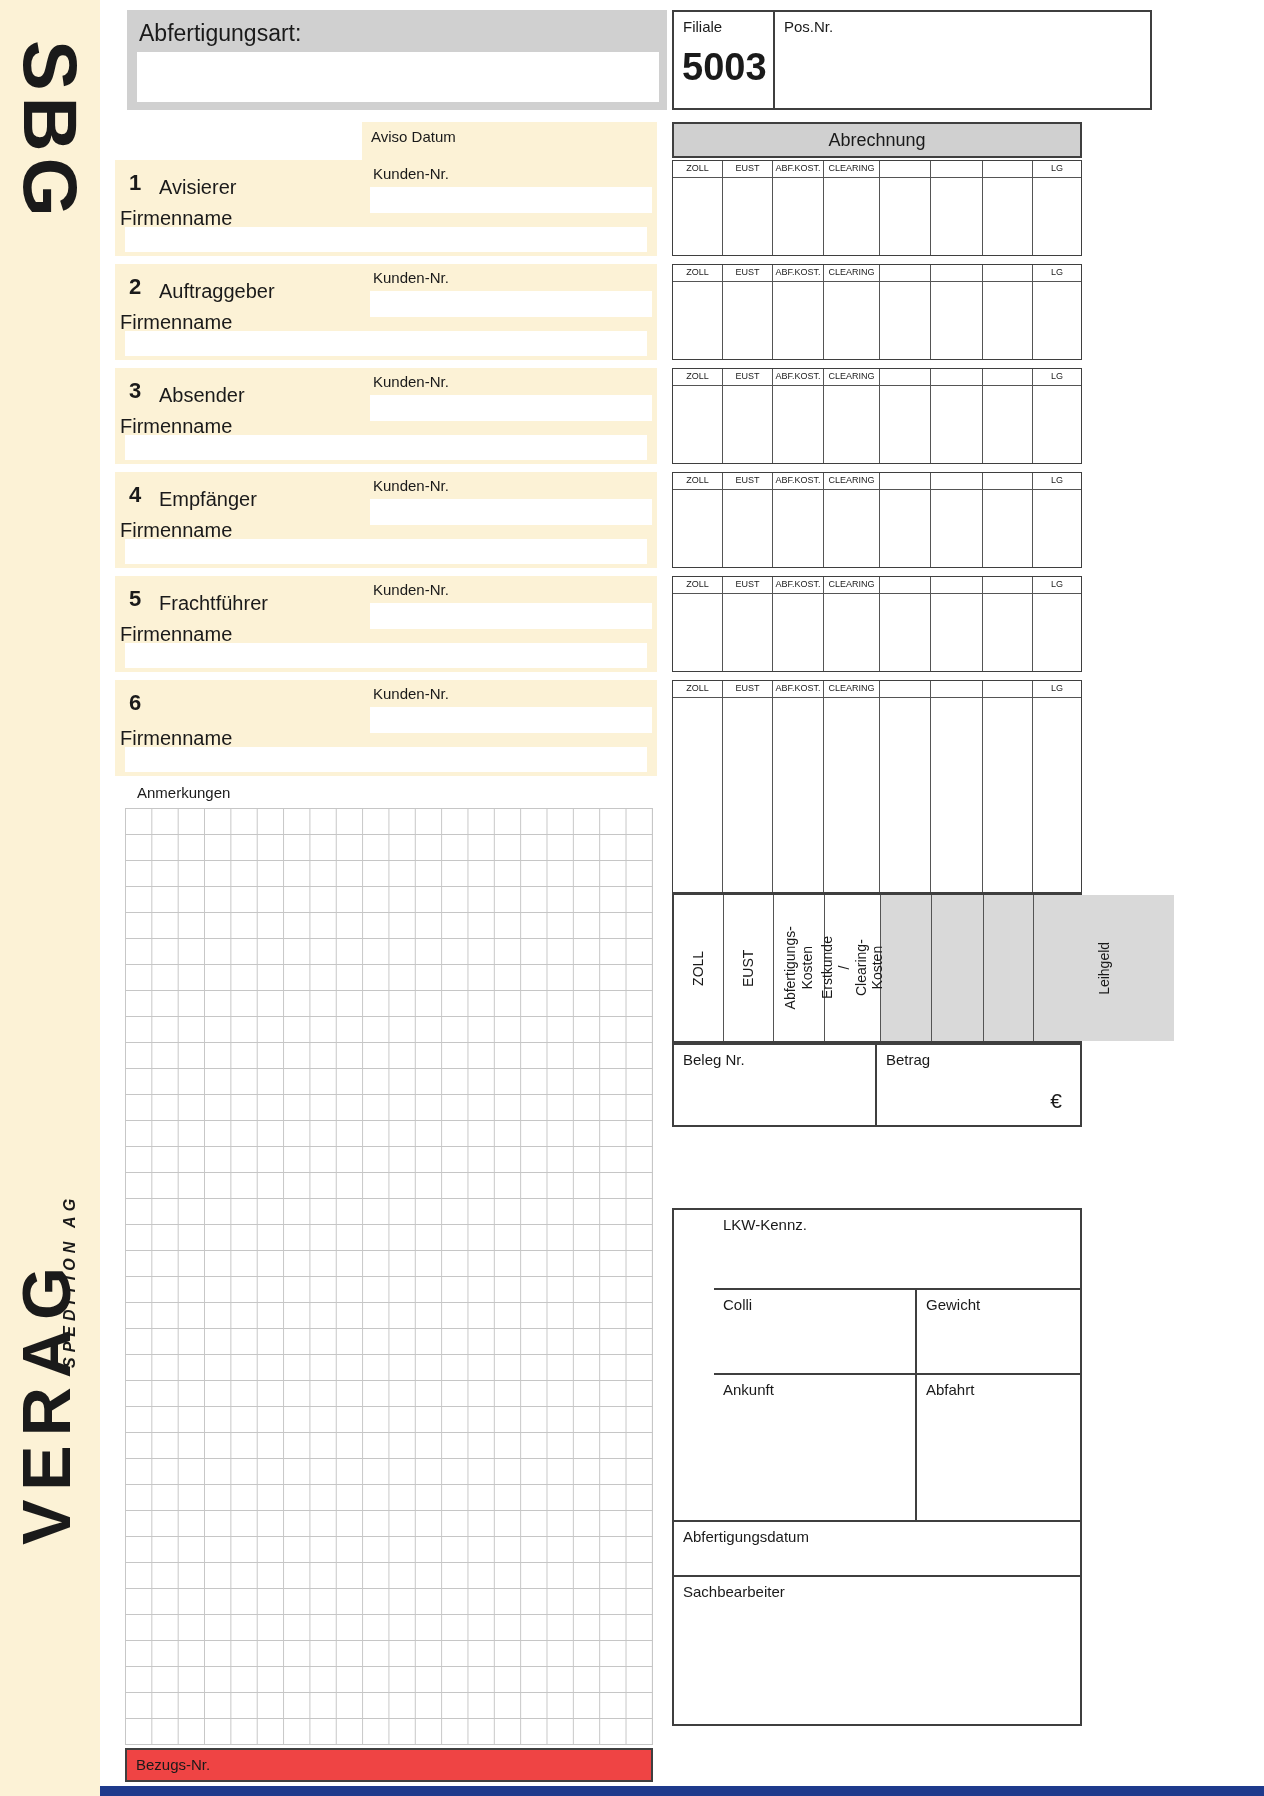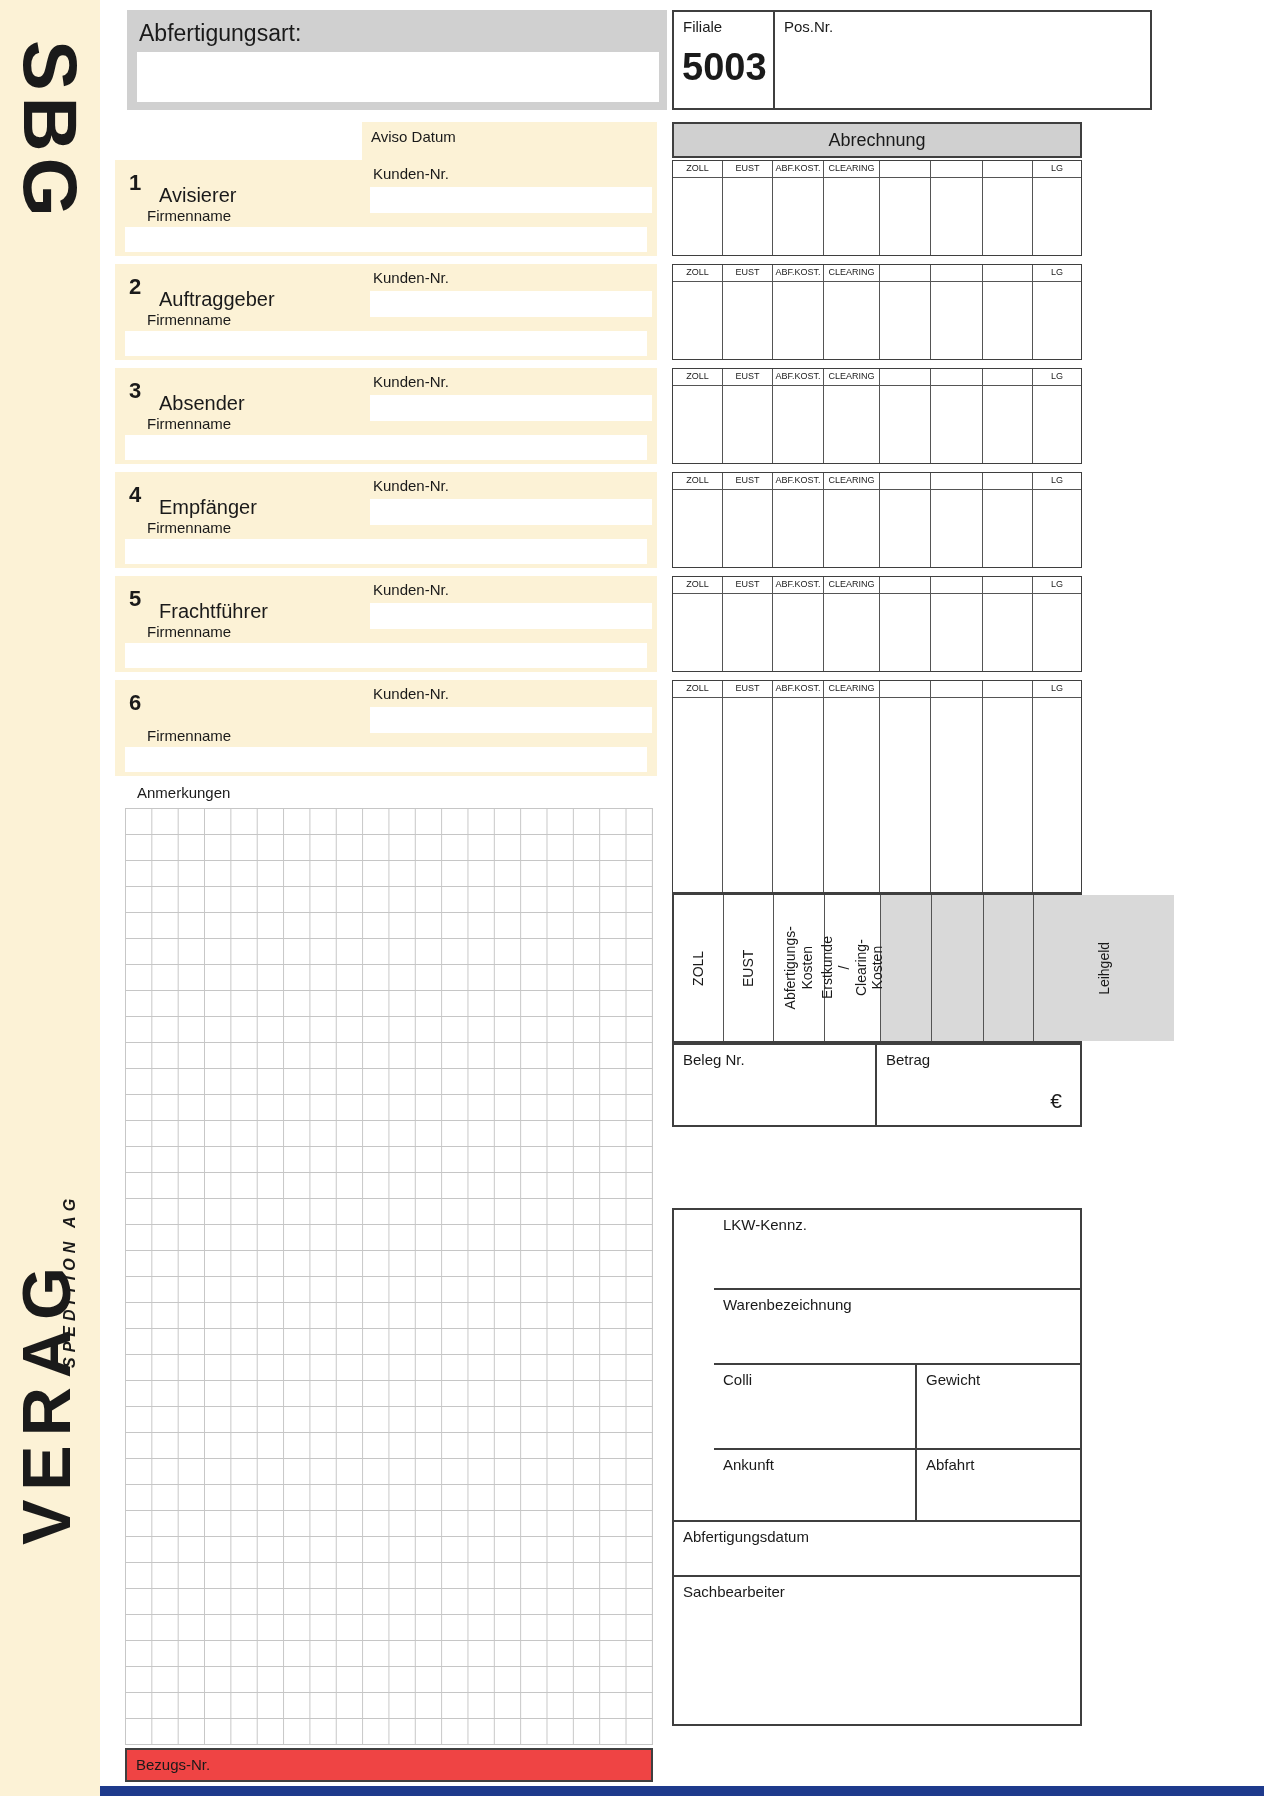--- a/index.html
+++ b/index.html
@@ -29,24 +29,24 @@
   .small-label { position:absolute; left:9px; top:6px; font-size:15px; }
   .filiale-value { position:absolute; left:8px; top:34px; font-size:38px; font-weight:bold; }
 
   .aviso { position:absolute; left:362px; top:122px; width:295px; height:38px; background:var(--cream); }
   .abr-header { position:absolute; left:672px; top:122px; width:410px; height:36px; background:var(--gray);
                 border:2px solid var(--line); display:flex; align-items:center; justify-content:center; font-size:18px; }
 
   
   .party { position:absolute; left:115px; width:542px; height:96px; background:var(--cream); }
   .p-num { position:absolute; left:14px; top:10px; font-size:22px; font-weight:bold; }
-  .p-name { position:absolute; left:44px; top:24px; font-size:20px; }
+  .p-name { position:absolute; left:44px; top:16px; font-size:20px; }
   .p-klabel { position:absolute; left:258px; top:5px; font-size:15px; }
   .p-kinput { position:absolute; left:255px; top:27px; width:282px; height:26px; background:#fff; }
-  .p-flabel { position:absolute; left:32px; top:47px; font-size:15px; }
+  .p-flabel { position:absolute; left:5px; top:47px; font-size:20px; }
   .p-finput { position:absolute; left:10px; top:67px; width:522px; height:25px; background:#fff; }
 
   
   .abr-cols { display:grid; grid-template-columns:50px 50px 51px 56px 51px 52px 50px 1fr; }
   .abr-block { position:absolute; left:672px; width:410px; border:1px solid var(--line); background:#fff; }
   .abr-col { border-right:1px solid #555; }
   .abr-col:last-child { border-right:none; }
   .abr-col-h { display:block; height:17px; border-bottom:1px solid #555; font-size:9px; line-height:15px;
                text-align:center; white-space:nowrap; overflow:hidden; }
 
@@ -353,23 +353,20 @@
   <span class="anm-label">Anmerkungen</span>
   <div class="anm-grid"></div>
   <div class="bezug-box" style="position:absolute">
     <span class="cell-label">Bezugs-Nr.</span>
   </div>
 
   <div class="cargo-box">
     <div class="cargo-row" style="height:80px">
       <span class="cell-label">LKW-Kennz.</span>
     </div>
-    <div class="cargo-row" style="height:75px">
-      <span class="cell-label">Warenbezeichnung</span>
-    </div>
     <div class="cargo-row cargo-split" style="height:85px">
       <div class="half-l">
         <span class="cell-label">Colli</span>
       </div>
       <div class="half-r">
         <span class="cell-label">Gewicht</span>
       </div>
     </div>
     <div class="cargo-row cargo-split">
       <div class="half-l">

